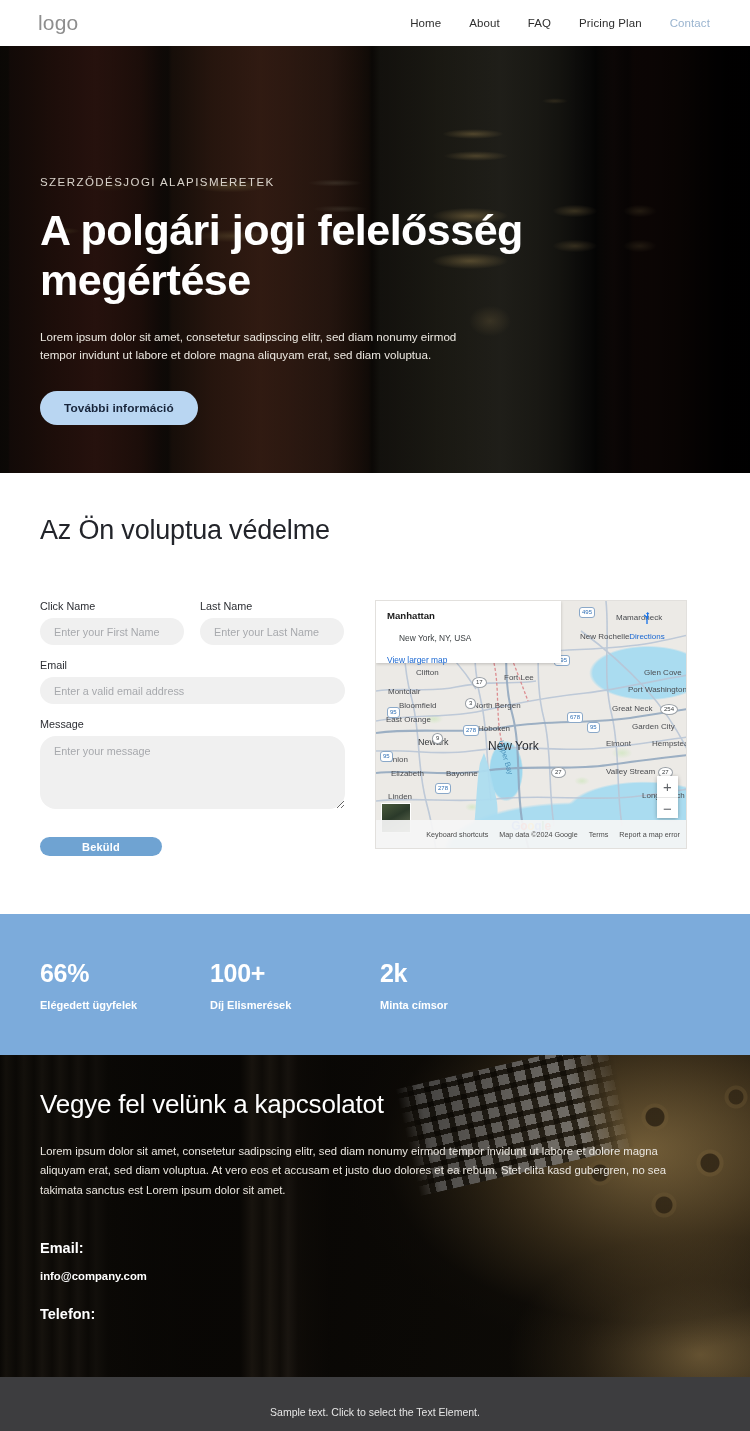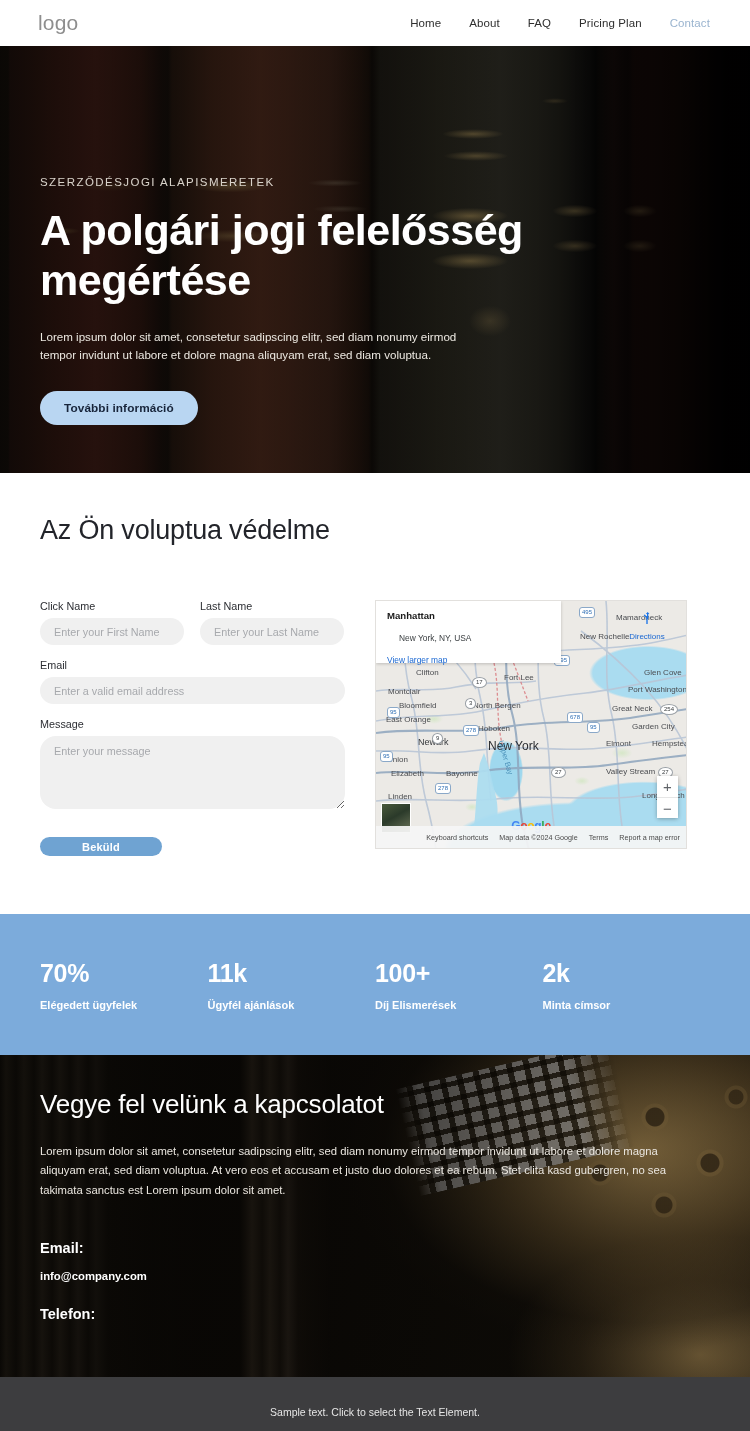--- a/index.html
+++ b/index.html
@@ -299,21 +299,21 @@
     transform: translateX(-50%);
     font-size: 12px;
     font-weight: 700;
     letter-spacing: -0.3px;
   }
   .g1 { color: #4285F4; } .g2 { color: #EA4335; } .g3 { color: #FBBC05; }
   .g4 { color: #4285F4; } .g5 { color: #34A853; } .g6 { color: #EA4335; }
   .map-footer {
     position: absolute;
     left: 0; right: 0; bottom: 0;
-    height: 22px;
+    height: 28px;
     background: rgba(245,245,245,0.93);
     display: flex;
     align-items: center;
     justify-content: flex-end;
     gap: 11px;
     padding: 0 6px;
     font-size: 7.2px;
     color: #4a4a4a;
   }
   .map-label {
@@ -622,26 +622,22 @@
         <span>Map data ©2024 Google</span>
         <span>Terms</span>
         <span>Report a map error</span>
       </div>
     </div>
   </div>
 </section>
 
 <section class="stats">
   <div class="stat">
-    <p class="stat-value">70%</p>
+    <p class="stat-value">66%</p>
     <p class="stat-label">Elégedett ügyfelek</p>
-  </div>
-  <div class="stat">
-    <p class="stat-value">11k</p>
-    <p class="stat-label">Ügyfél ajánlások</p>
   </div>
   <div class="stat">
     <p class="stat-value">100+</p>
     <p class="stat-label">Díj Elismerések</p>
   </div>
   <div class="stat">
     <p class="stat-value">2k</p>
     <p class="stat-label">Minta címsor</p>
   </div>
 </section>

